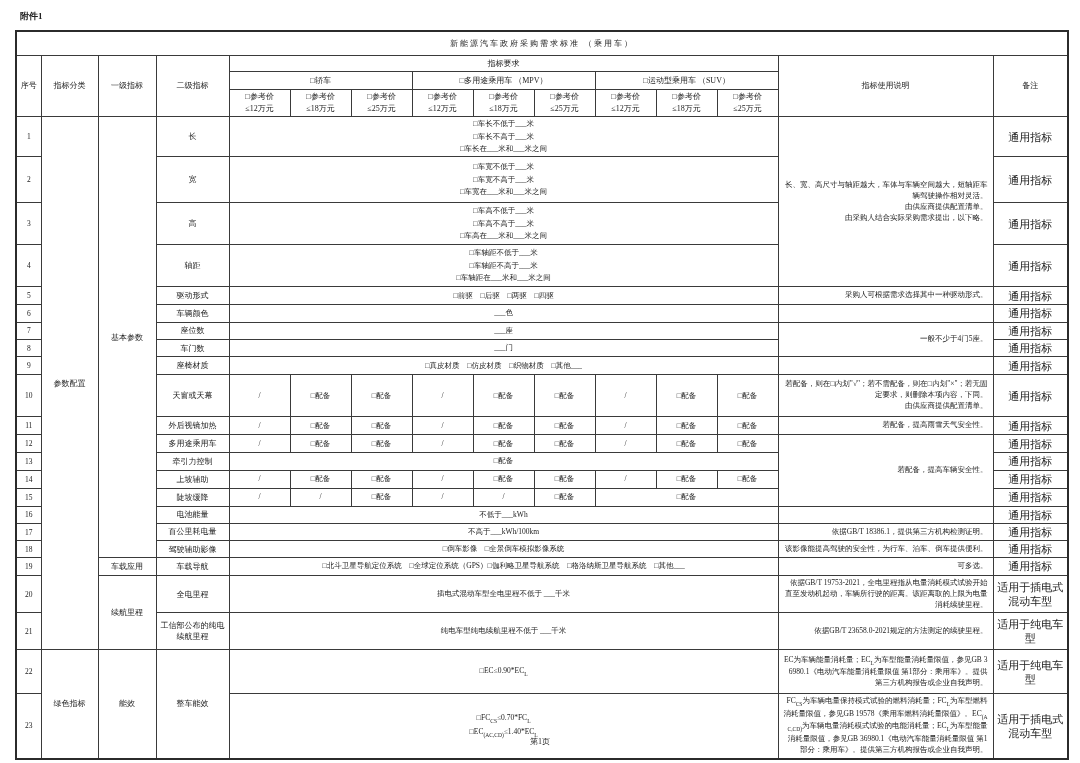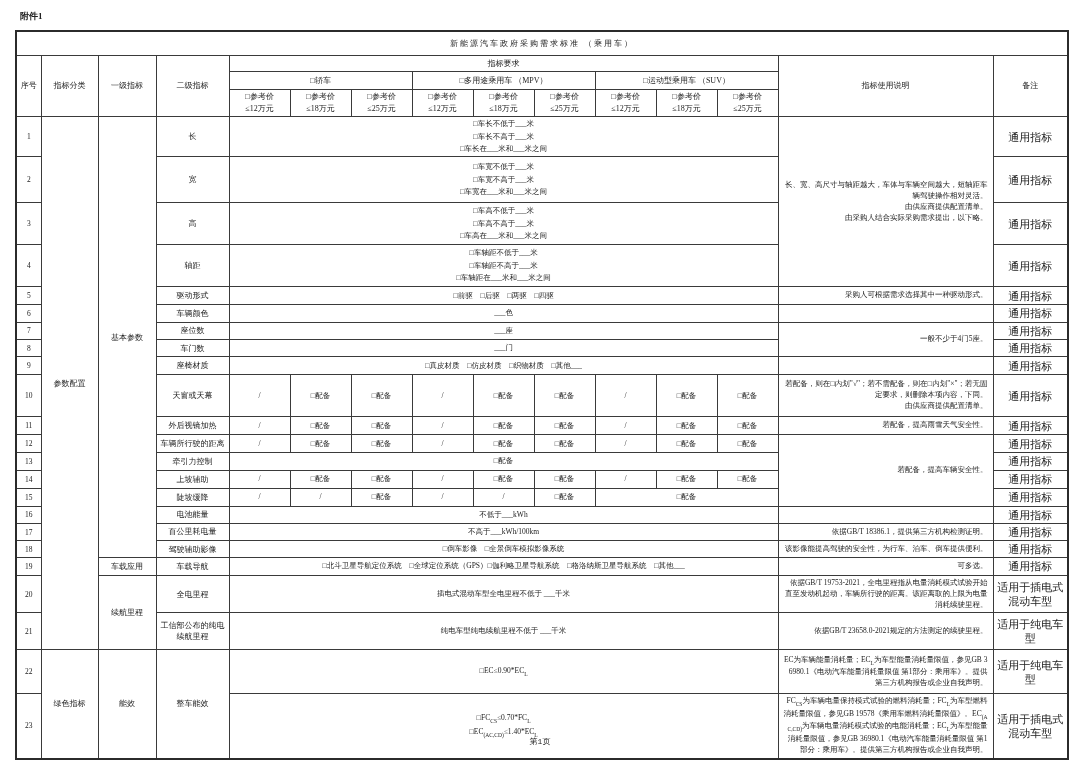--- a/index.html
+++ b/index.html
@@ -21,21 +21,21 @@
   }
   .title-cell{font-size:13px;font-weight:bold;letter-spacing:2px;}
   .hdr{font-size:8px;margin-left:29px;}
   .price-th{white-space:pre-line;font-size:7.5px;line-height:1.55;margin-left:43px;}
   td.req{font-size:7.5px;line-height:1.65;}
   td.usage{text-align:right;font-size:7.5px;line-height:1.45;padding:2px 5px;}
   td.remark{font-size:11px;line-height:1.3;}
   td.no{font-size:7.5px;}
   td.category,td.level1,td.level2{font-size:8px;line-height:1.4;}
   sub{font-size:5.5px;}
-  .footer{position:absolute;left:0;right:0;bottom:16px;text-align:center;font-size:8px;font-family:Liberation Mono, monospace;}
+  .footer{position:absolute;left:0;right:0;bottom:16px;text-align:center;font-size:8px;}
 </style>
 </head>
 <body>
 
 <div class="attachment">附件1</div>
 
 <table class="doc-table">
   <colgroup>
     <col style="width:25px">
       <col style="width:57px">
@@ -179,21 +179,21 @@
         <td class="req">□配备</td>
         <td class="req">□配备</td>
         <td class="req">/</td>
         <td class="req">□配备</td>
         <td class="req">□配备</td>
         <td class="usage">若配备，提高雨雪天气安全性。</td>
         <td class="remark">通用指标</td>
       </tr>
       <tr style="height: 18px;">
         <td class="no">12</td>
-        <td class="level2">车辆所行驶的距离</td>
+        <td class="level2">多用途乘用车</td>
         <td class="req">/</td>
         <td class="req">□配备</td>
         <td class="req">□配备</td>
         <td class="req">/</td>
         <td class="req">□配备</td>
         <td class="req">□配备</td>
         <td class="req">/</td>
         <td class="req">□配备</td>
         <td class="req">□配备</td>
         <td rowspan="4" class="usage">若配备，提高车辆安全性。</td>

